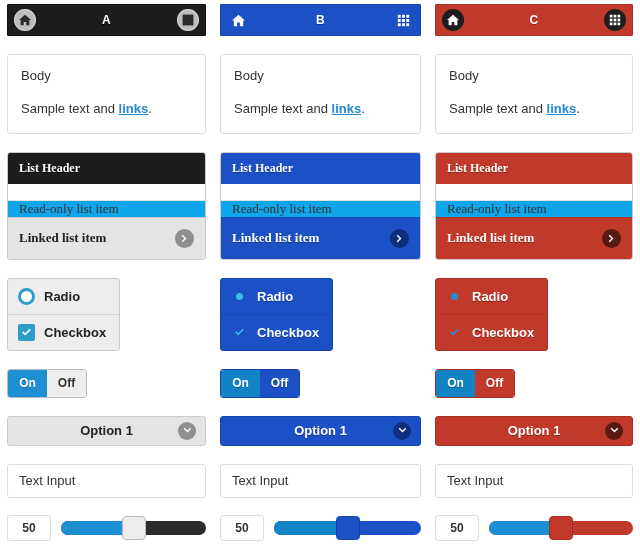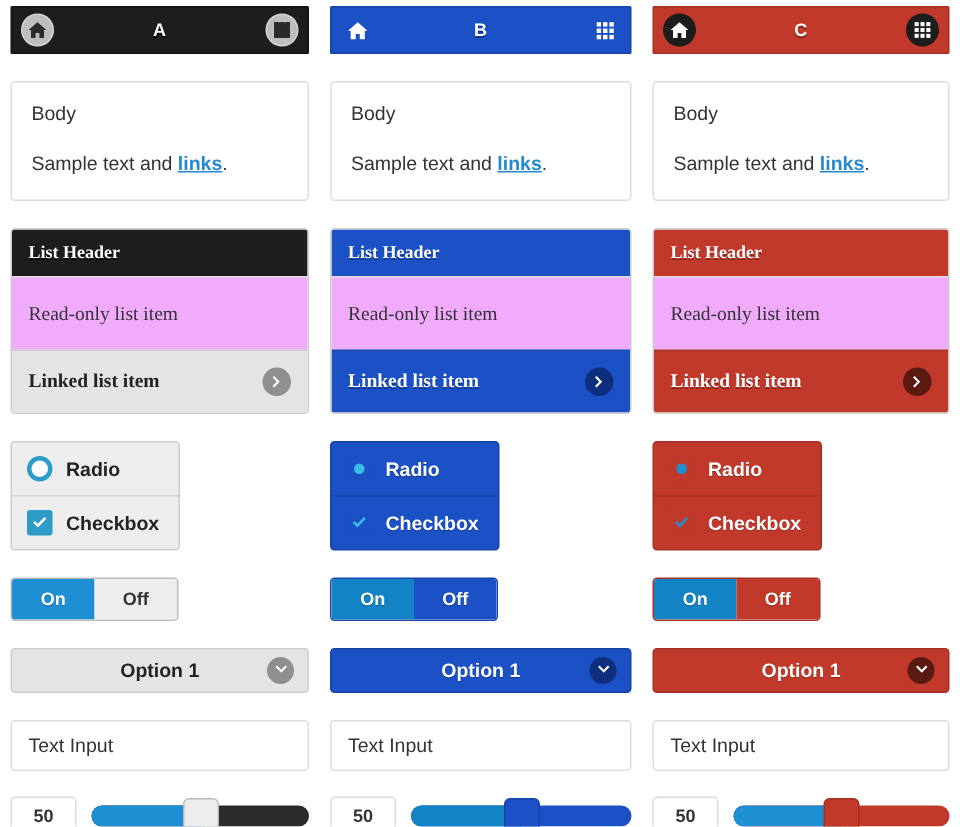--- a/index.html
+++ b/index.html
@@ -103,26 +103,27 @@
     box-sizing: border-box;
     font-family: Liberation Serif, serif;
   }
   .list-header {
     font-size: 12px;
     font-weight: bold;
     padding: 8px 11px;
     box-sizing: border-box;
   }
   .list-item-readonly {
-    background: #f0abfc;
+    background: #0ea5e9;
     color: #333;
     font-size: 13px;
-    padding: 16px 11px;
+    padding: 0 11px;
     border-top: 1px solid #e0e0e0;
     box-sizing: border-box;
+    margin-top: 16px;
   }
   .list-item-link {
     font-size: 13px;
     font-weight: bold;
     padding: 11px 11px;
     display: flex;
     align-items: center;
     justify-content: space-between;
     border-top: 1px solid rgba(0,0,0,.12);
     box-sizing: border-box;
@@ -207,21 +208,21 @@
   .col.c .choice-group { background: #c0392b; border: 1px solid #a33023; }
   .col.c .choice-row { color: #ffffff; text-shadow: 0 1px 0 #86271c; }
   .col.c .radio-mark { background: #c0392b; border: 3px solid #c0392b; }
   .col.c .radio-mark i { background: #1f8fd4; width: 7px; height: 7px; }
   .col.c .check-mark { background: #c0392b; }
   .col.c .check-mark svg { fill: #1f8fd4; }
 
   
   .toggle {
     margin: 18px 7px 0 7px;
-    width: 112px;
+    width: 80px;
     height: 29px;
     display: flex;
     border-radius: 3px;
     overflow: hidden;
     box-sizing: border-box;
   }
   .toggle span {
     flex: 1 1 50%;
     display: flex;
     align-items: center;

